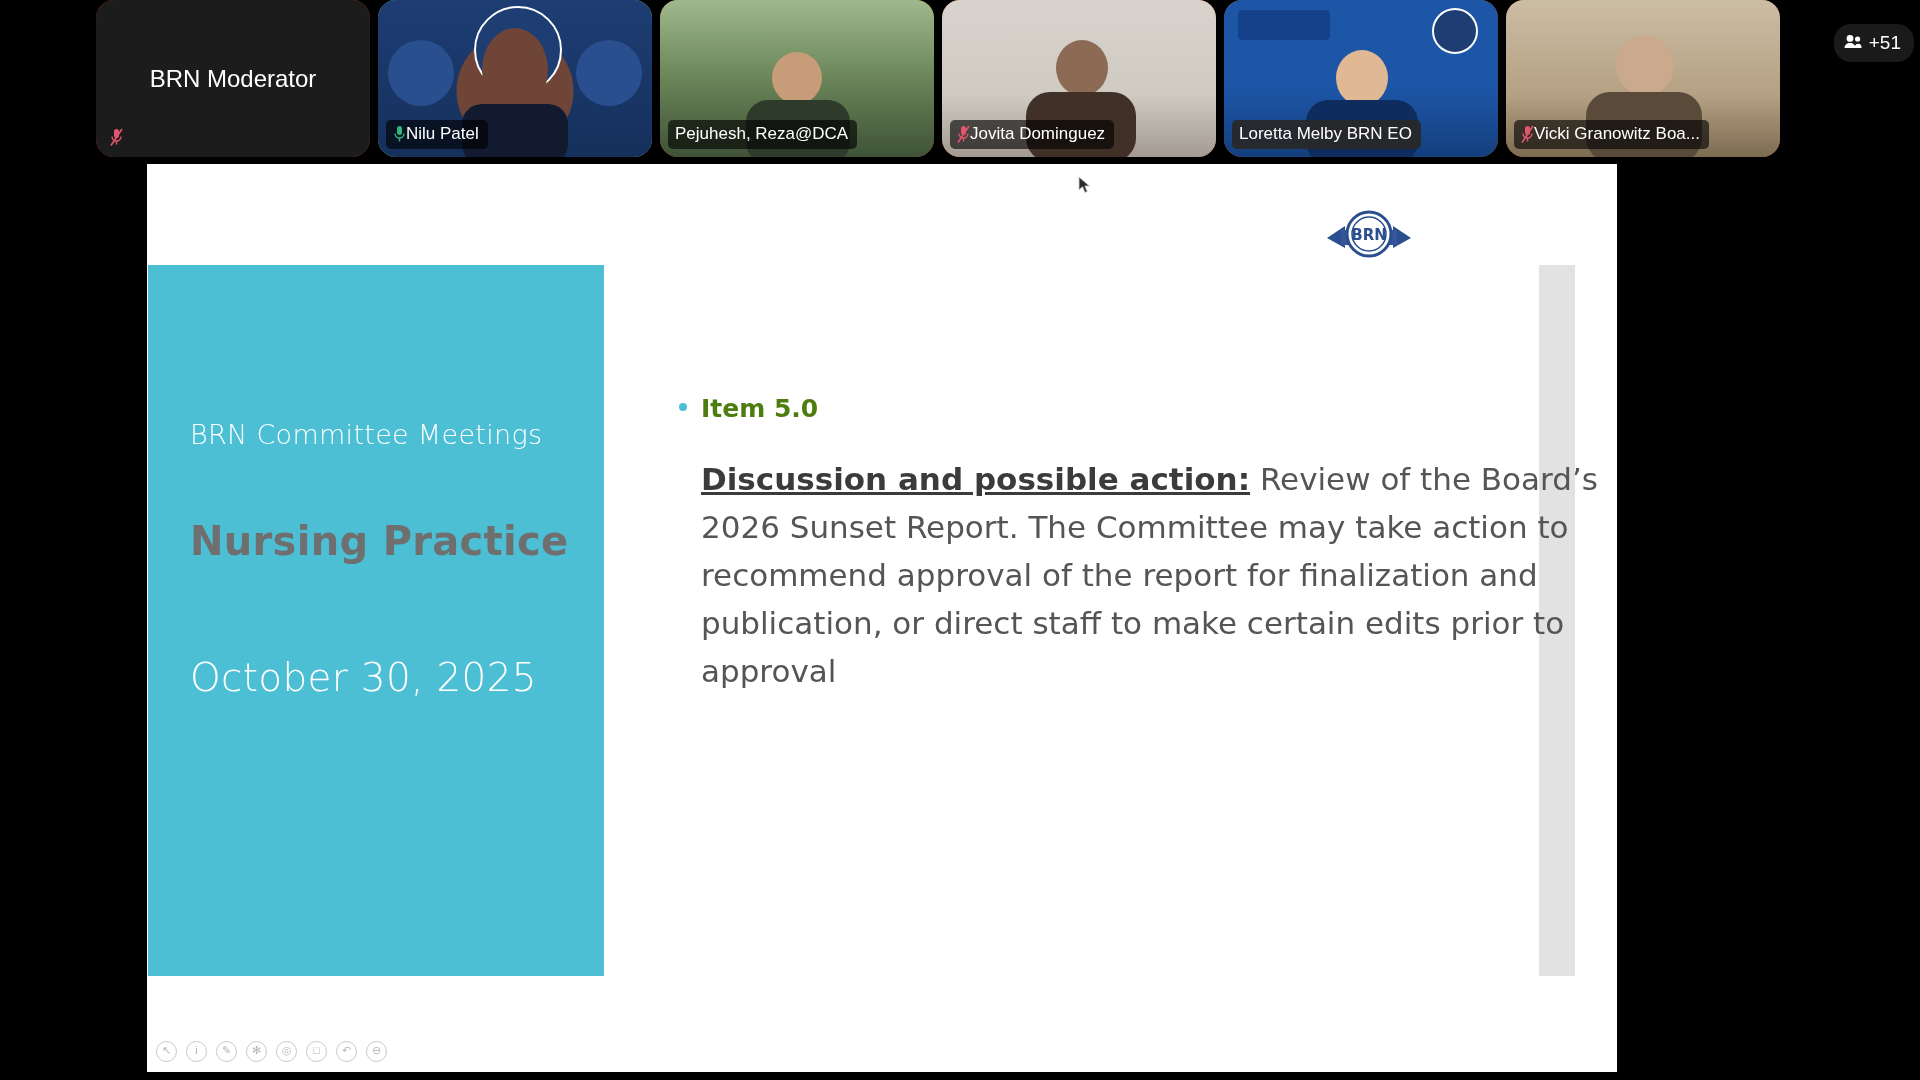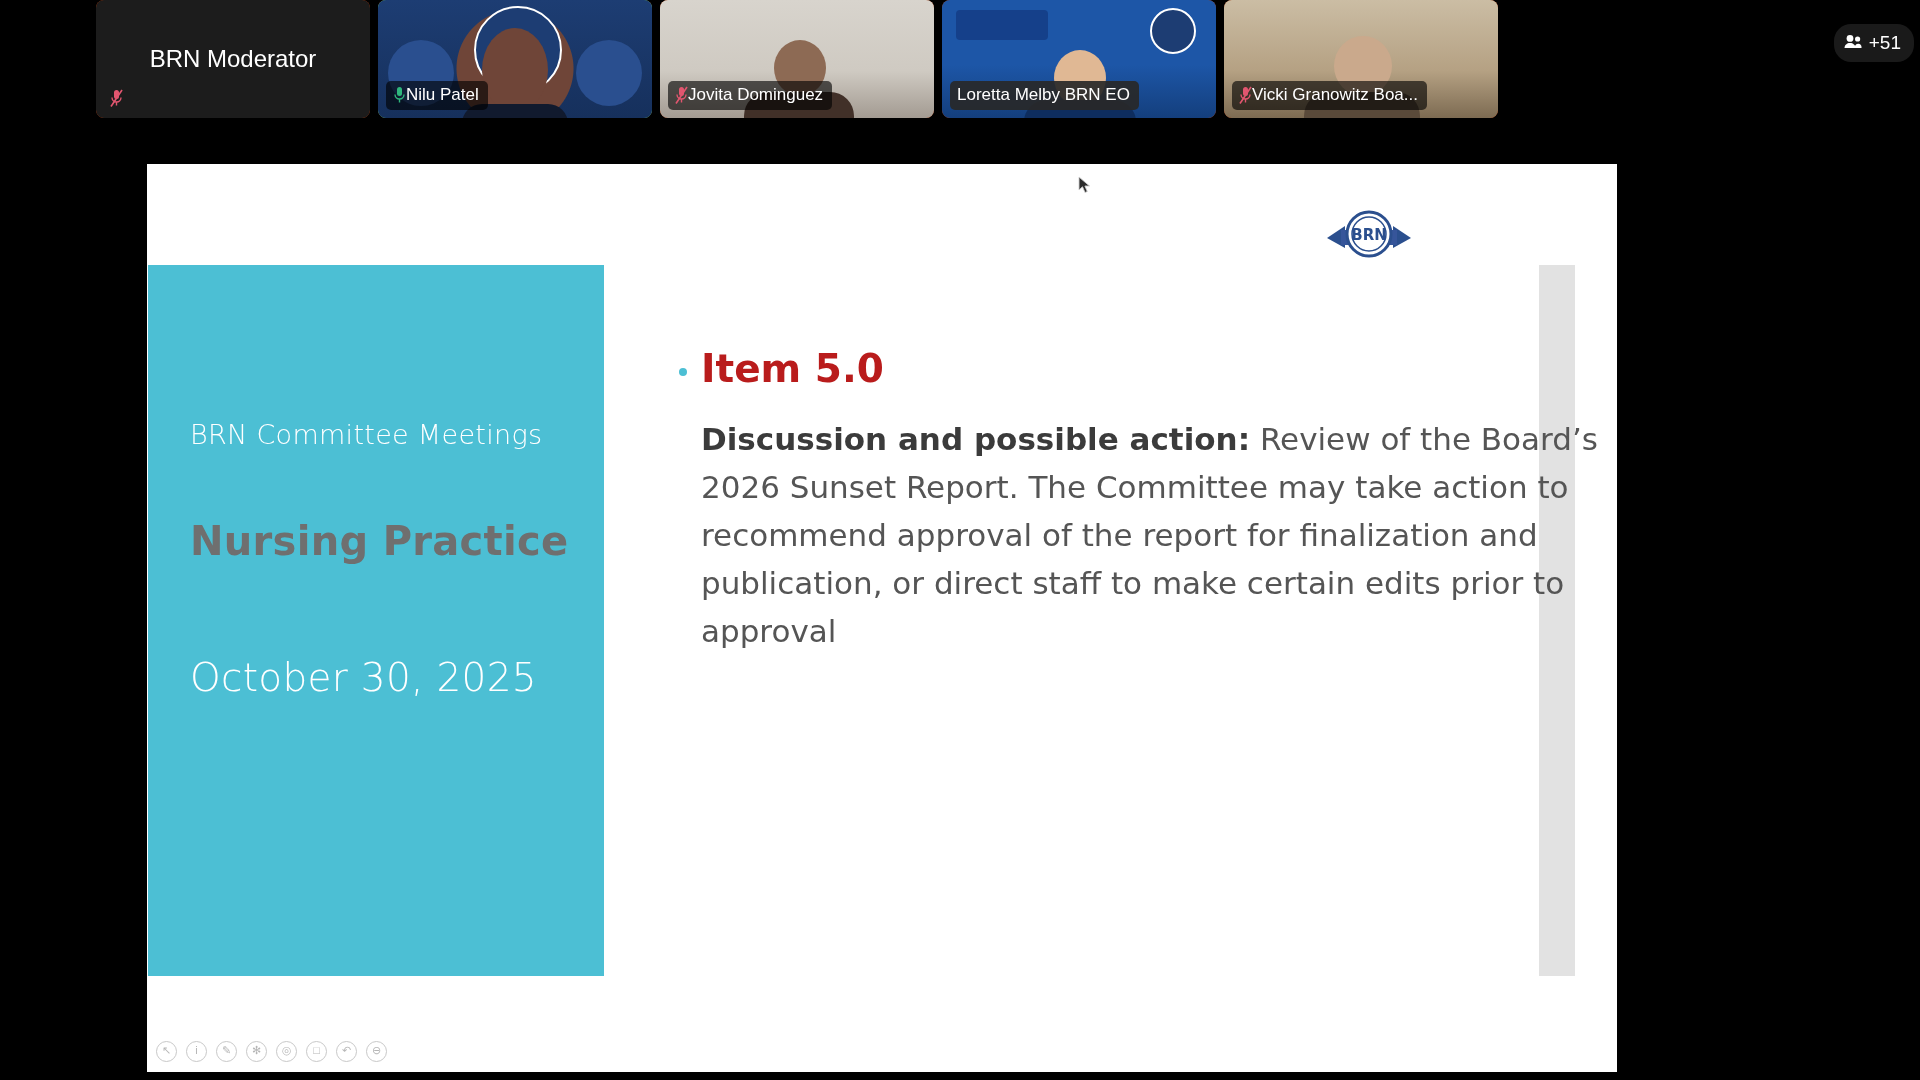--- a/index.html
+++ b/index.html
@@ -27,22 +27,22 @@
     width: 1728px;
     height: 160px;
     display: flex;
     gap: 8px;
     align-items: flex-start;
   }
 
   .tile {
     position: relative;
     width: 274px;
-    height: 118px;
-    border-radius: 8px;
+    height: 157px;
+    border-radius: 18px;
     overflow: hidden;
     background: #c2410c;
     flex: 0 0 auto;
   }
 
   .tile.active {
     outline: 3px solid #2fb67c;
     outline-offset: -3px;
   }
 
@@ -198,37 +198,39 @@
     border-radius: 50%;
     background: #4cbfd4;
     flex: 0 0 auto;
     position: relative;
     top: -6px;
   }
 
   #item-heading {
     font-family: "DejaVu Sans", sans-serif;
     font-weight: bold;
-    font-size: 39px;
+    font-size: 25px;
     line-height: 40px;
-    color: #b91c1c;
+    color: #4d7c0f;
+    margin-top: 40px;
   }
 
   #paragraph {
     margin-top: 26px;
     margin-left: 28px;
     font-family: "DejaVu Sans", sans-serif;
     font-size: 31px;
     line-height: 48px;
     color: #555555;
     max-width: 925px;
   }
 
   #paragraph b {
     color: #3b3b3b;
+    text-decoration: underline;
   }
 
   
   #slide-logo {
     position: absolute;
     right: 200px;
     top: 44px;
     width: 96px;
     height: 58px;
   }
@@ -339,20 +341,29 @@
           <svg width="13" height="19" viewBox="0 0 13 19">
             <rect x="4" y="1" width="5" height="9" rx="2.5" fill="#2fb67c"></rect>
             <path d="M2 8.5a4.5 4.5 0 0 0 9 0" stroke="#2fb67c" stroke-width="1.4" fill="none"></path>
             <line x1="6.5" y1="13" x2="6.5" y2="16.5" stroke="#2fb67c" stroke-width="1.4"></line>
           </svg>
         </span>
         <span class="name-text">Nilu Patel</span>
       </div>
     </div>
 
+    <div class="tile">
+      <div class="tile-bg bg-reza">
+        <div class="ring" style="left:112px; top:52px; width:50px; height:52px; background:#c79c79;"></div>
+        <div class="ring" style="left:86px; top:100px; width:104px; height:64px; background:#2e3b2b; border-radius:22px;"></div>
+      </div>
+      <div class="name-tag">
+        <span class="name-text">Pejuhesh, Reza@DCA</span>
+      </div>
+    </div>
 
     <div class="tile">
       <div class="tile-bg bg-jovita">
         <div class="ring" style="left:114px; top:40px; width:52px; height:56px; background:#8d6a54;"></div>
         <div class="ring" style="left:84px; top:92px; width:110px; height:70px; background:#413028; border-radius:24px;"></div>
       </div>
       <div class="name-tag">
         <span class="mic">
           <svg width="13" height="19" viewBox="0 0 13 19">
             <rect x="4" y="1" width="5" height="9" rx="2.5" fill="#e2566f"></rect>

